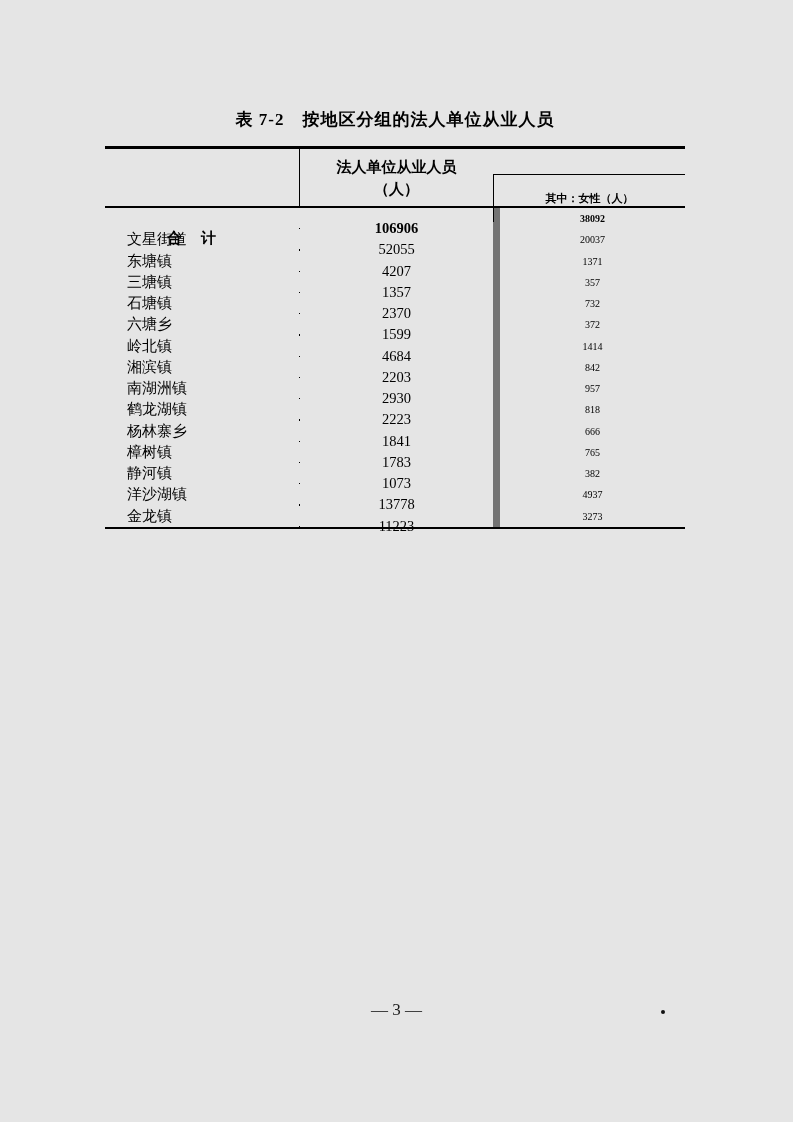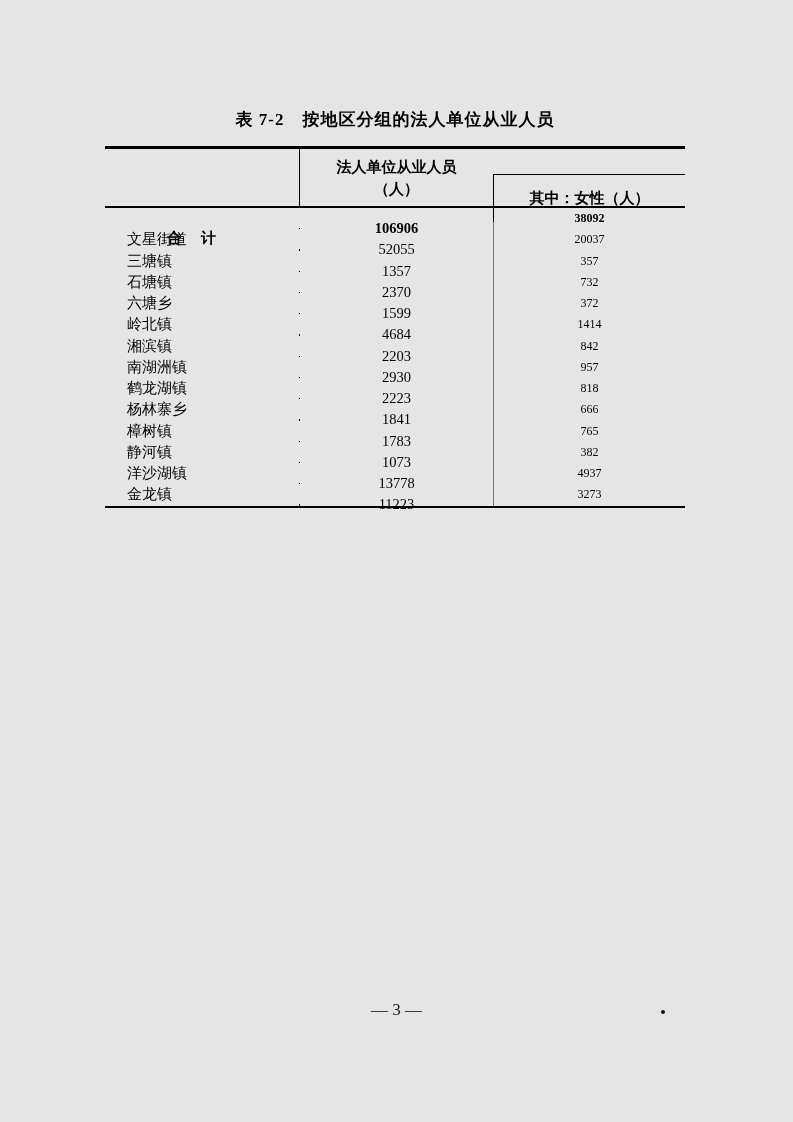--- a/index.html
+++ b/index.html
@@ -64,21 +64,21 @@
     top: 25px;
     width: 192px;
     height: 48px;
     box-sizing: border-box;
     border-top: 1px solid #000000;
     border-left: 1px solid #000000;
     display: flex;
     align-items: center;
     justify-content: center;
     font-weight: bold;
-    font-size: 15px;
+    font-size: 11px;
   }
   .tbody .trow {
     display: flex;
     height: 21.25px;
     align-items: center;
     font-size: 15px;
   }
   .trow .c1 {
     width: 194px;
     box-sizing: border-box;
@@ -93,27 +93,27 @@
     align-self: stretch;
     display: flex;
     align-items: center;
     justify-content: center;
     font-size: 14.5px;
     margin-top: 20px;
   }
   .trow .c3 {
     width: 192px;
     box-sizing: border-box;
-    border-left: 1px solid #737373;
+    border-left: 7px solid #737373;
     text-align: right;
     align-self: stretch;
     display: flex;
     align-items: center;
     justify-content: center;
-    font-size: 12px;
+    font-size: 10px;
   }
   .trow.total-row .c1 {
     padding-left: 62px;
     font-weight: bold;
     letter-spacing: 2px;
     margin-top: 40px;
   }
   .trow.total-row .c2,
   .trow.total-row .c3 {
     font-weight: bold;
@@ -165,20 +165,25 @@
         <div class="c2">106906</div>
         <div class="c3">38092</div>
       </div>
 
       <div class="trow">
         <div class="c1">文星街道</div>
         <div class="c2">52055</div>
         <div class="c3">20037</div>
       </div>
       <div class="trow">
+        <div class="c1">东塘镇</div>
+        <div class="c2">4207</div>
+        <div class="c3">1371</div>
+      </div>
+      <div class="trow">
         <div class="c1">三塘镇</div>
         <div class="c2">1357</div>
         <div class="c3">357</div>
       </div>
       <div class="trow">
         <div class="c1">石塘镇</div>
         <div class="c2">2370</div>
         <div class="c3">732</div>
       </div>
       <div class="trow">

